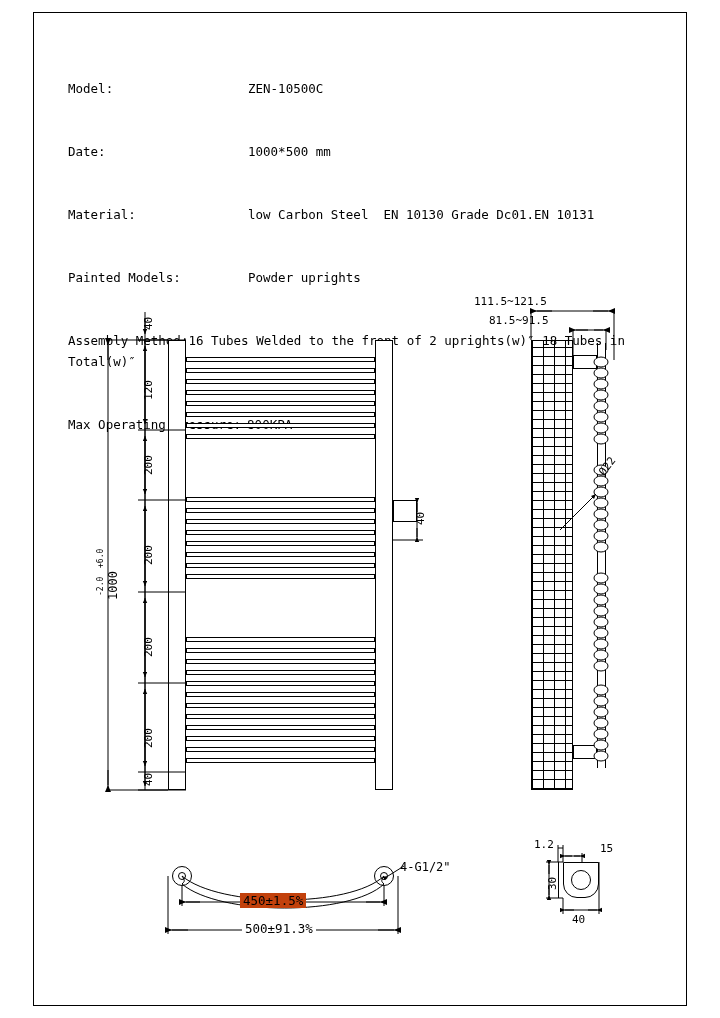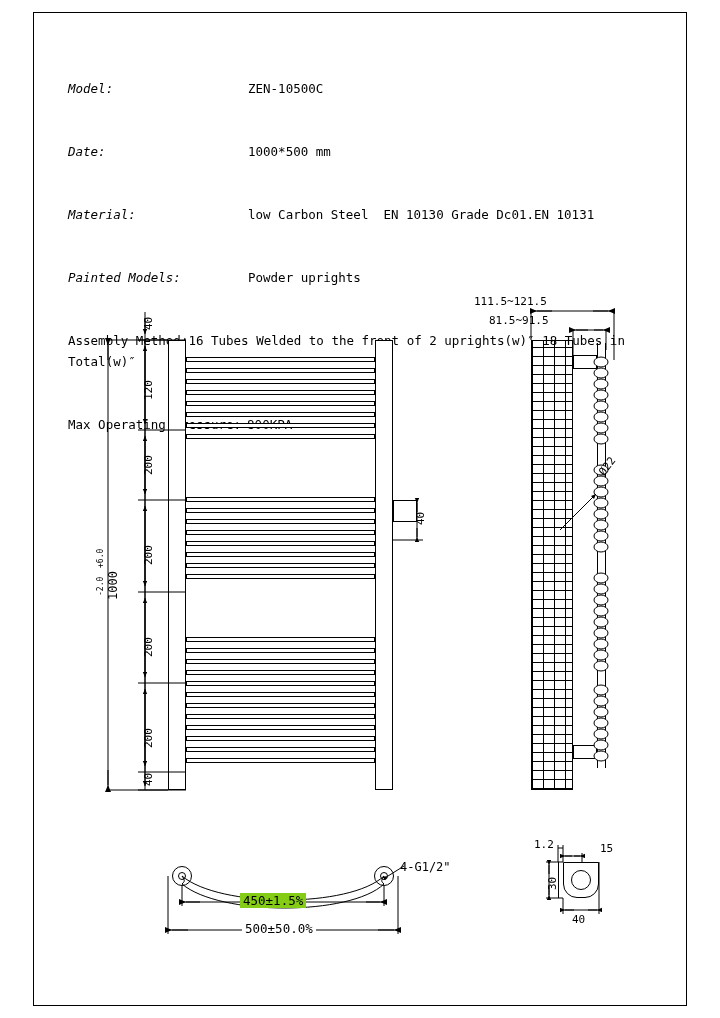--- a/index.html
+++ b/index.html
@@ -37,21 +37,20 @@
     line-height: 21px;
     white-space: pre-wrap;
   }
   .spec-row {
     display: block;
     white-space: pre;
   }
   .spec-row .k {
     display: inline-block;
     width: 180px;
-    font-style: italic;
   }
   .spec-wrap {
     white-space: pre-wrap;
   }
   
   .ln {
     position: absolute;
     background: #000;
   }
   .vl { width: 1px; }
@@ -323,21 +322,21 @@
   <div class="dim-txt rot" style="left:96px; top:568px; font-size:8px;">+6.0</div>
   <div class="dim-txt rot" style="left:96px; top:596px; font-size:8px;">-2.0</div>
 
   <div class="dim-txt rot" style="left:414px; top:525px;">40</div>
 
   <div class="dim-txt" style="left:474px; top:295px;">111.5~121.5</div>
   <div class="dim-txt" style="left:489px; top:314px;">81.5~91.5</div>
   <div class="dim-txt" style="left:596px; top:470px; transform:rotate(-52deg); transform-origin:left top;">Ø22</div>
 
   <div class="dim-txt" style="left:400px; top:860px; font-size:12px;">4-G1/2"</div>
-  <div class="dim-txt" style="left:240px; top:893px; font-size:12.5px; background:#84cc16; padding:0 3px;">450±1.5%</div>
-  <div class="dim-txt" style="left:242px; top:921px; font-size:12.5px; background:#fff; padding:0 3px;">500±50.0%</div>
+  <div class="dim-txt" style="left:240px; top:893px; font-size:12.5px; background:#c2410c; padding:0 3px;">450±1.5%</div>
+  <div class="dim-txt" style="left:242px; top:921px; font-size:12.5px; background:#fff; padding:0 3px;">500±91.3%</div>
 
   <div class="dim-txt" style="left:534px; top:838px;">1.2</div>
   <div class="dim-txt" style="left:600px; top:842px;">15</div>
   <div class="dim-txt rot" style="left:546px; top:890px;">30</div>
   <div class="dim-txt" style="left:572px; top:913px;">40</div>
 
 </div>
 
 </body></html>

